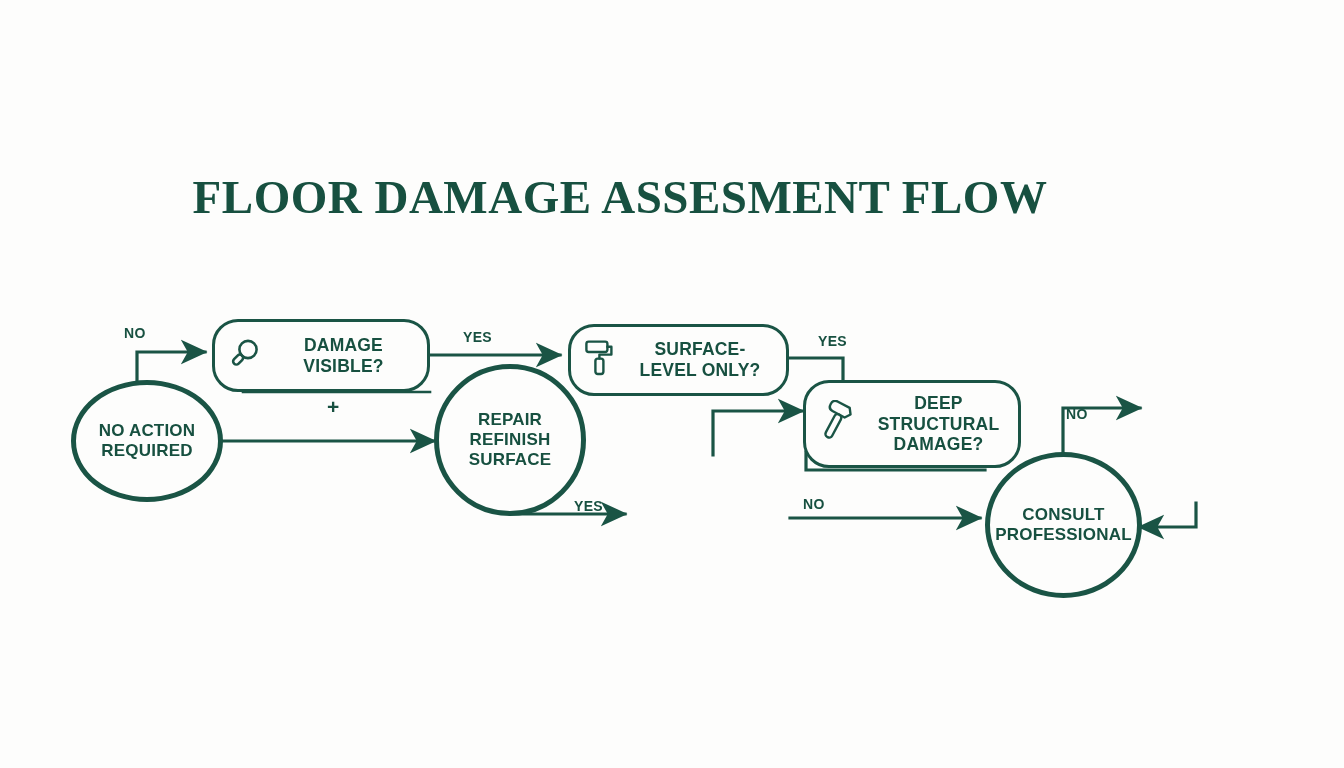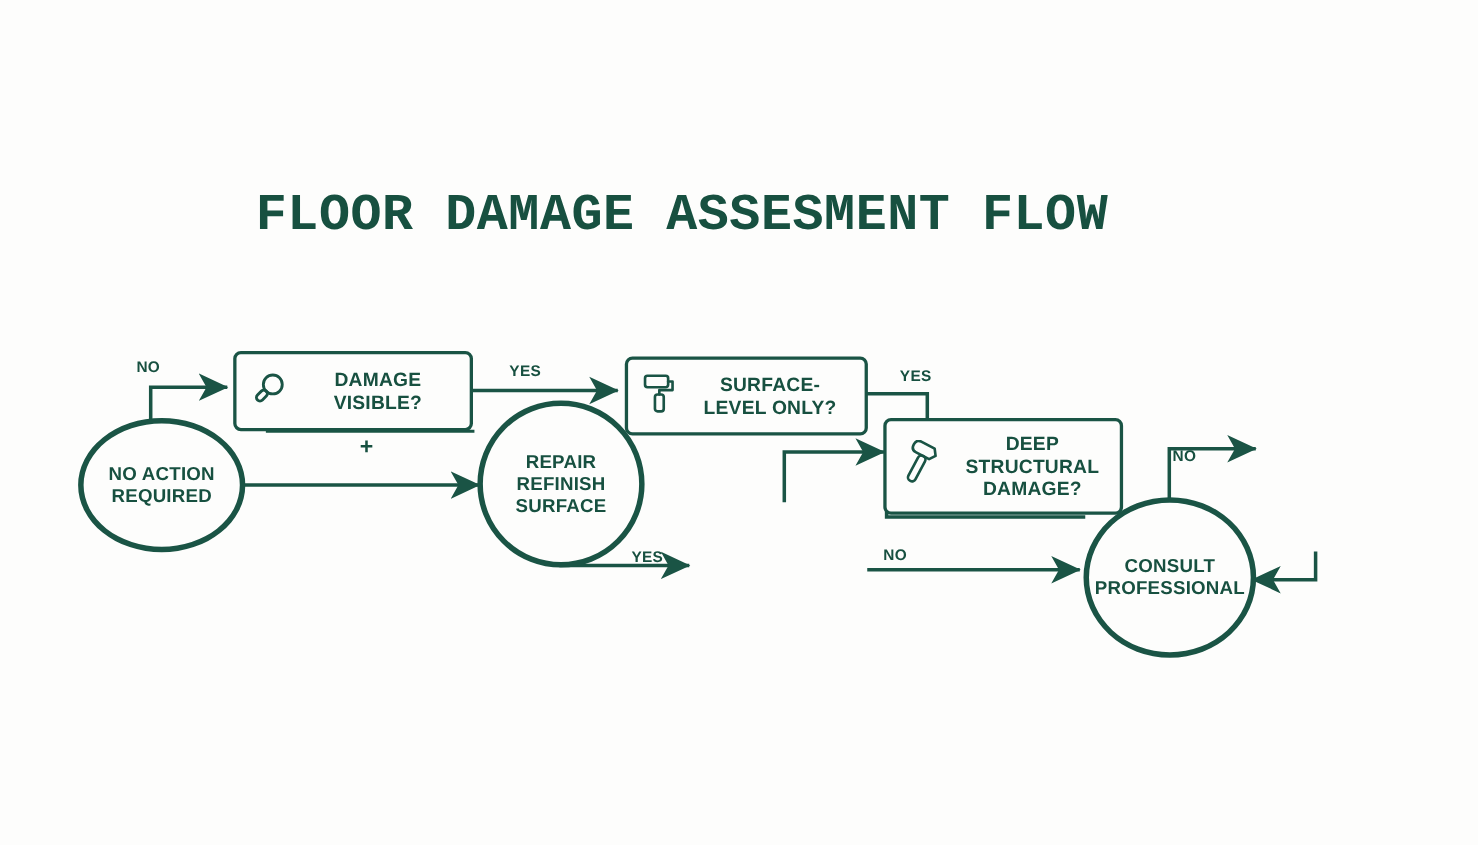--- a/index.html
+++ b/index.html
@@ -22,21 +22,21 @@
   #title {
     position: absolute;
     left: 0;
     top: 170px;
     width: 1240px;
     text-align: center;
     font-size: 47px;
     font-weight: bold;
     letter-spacing: 0.5px;
     color: #175040;
-    font-family: Liberation Mono, monospace;
+    font-family: Liberation Serif, serif;
     white-space: nowrap;
   }
   svg#wires {
     position: absolute;
     left: 0;
     top: 0;
     width: 1344px;
     height: 768px;
   }
   .node {
@@ -51,21 +51,21 @@
     line-height: 1.18;
   }
   .circle {
     border-radius: 50%;
     border: 5px solid #1a5445;
     background: #fdfdfc;
     font-size: 17px;
     letter-spacing: 0.2px;
   }
   .pill {
-    border-radius: 7px;
+    border-radius: 26px;
     border: 3px solid #1a5445;
     background: #fdfdfc;
     font-size: 17.5px;
     letter-spacing: 0.2px;
     padding: 0 12px;
     gap: 9px;
   }
   .pill .ico {
     flex: 0 0 auto;
     display: block;

